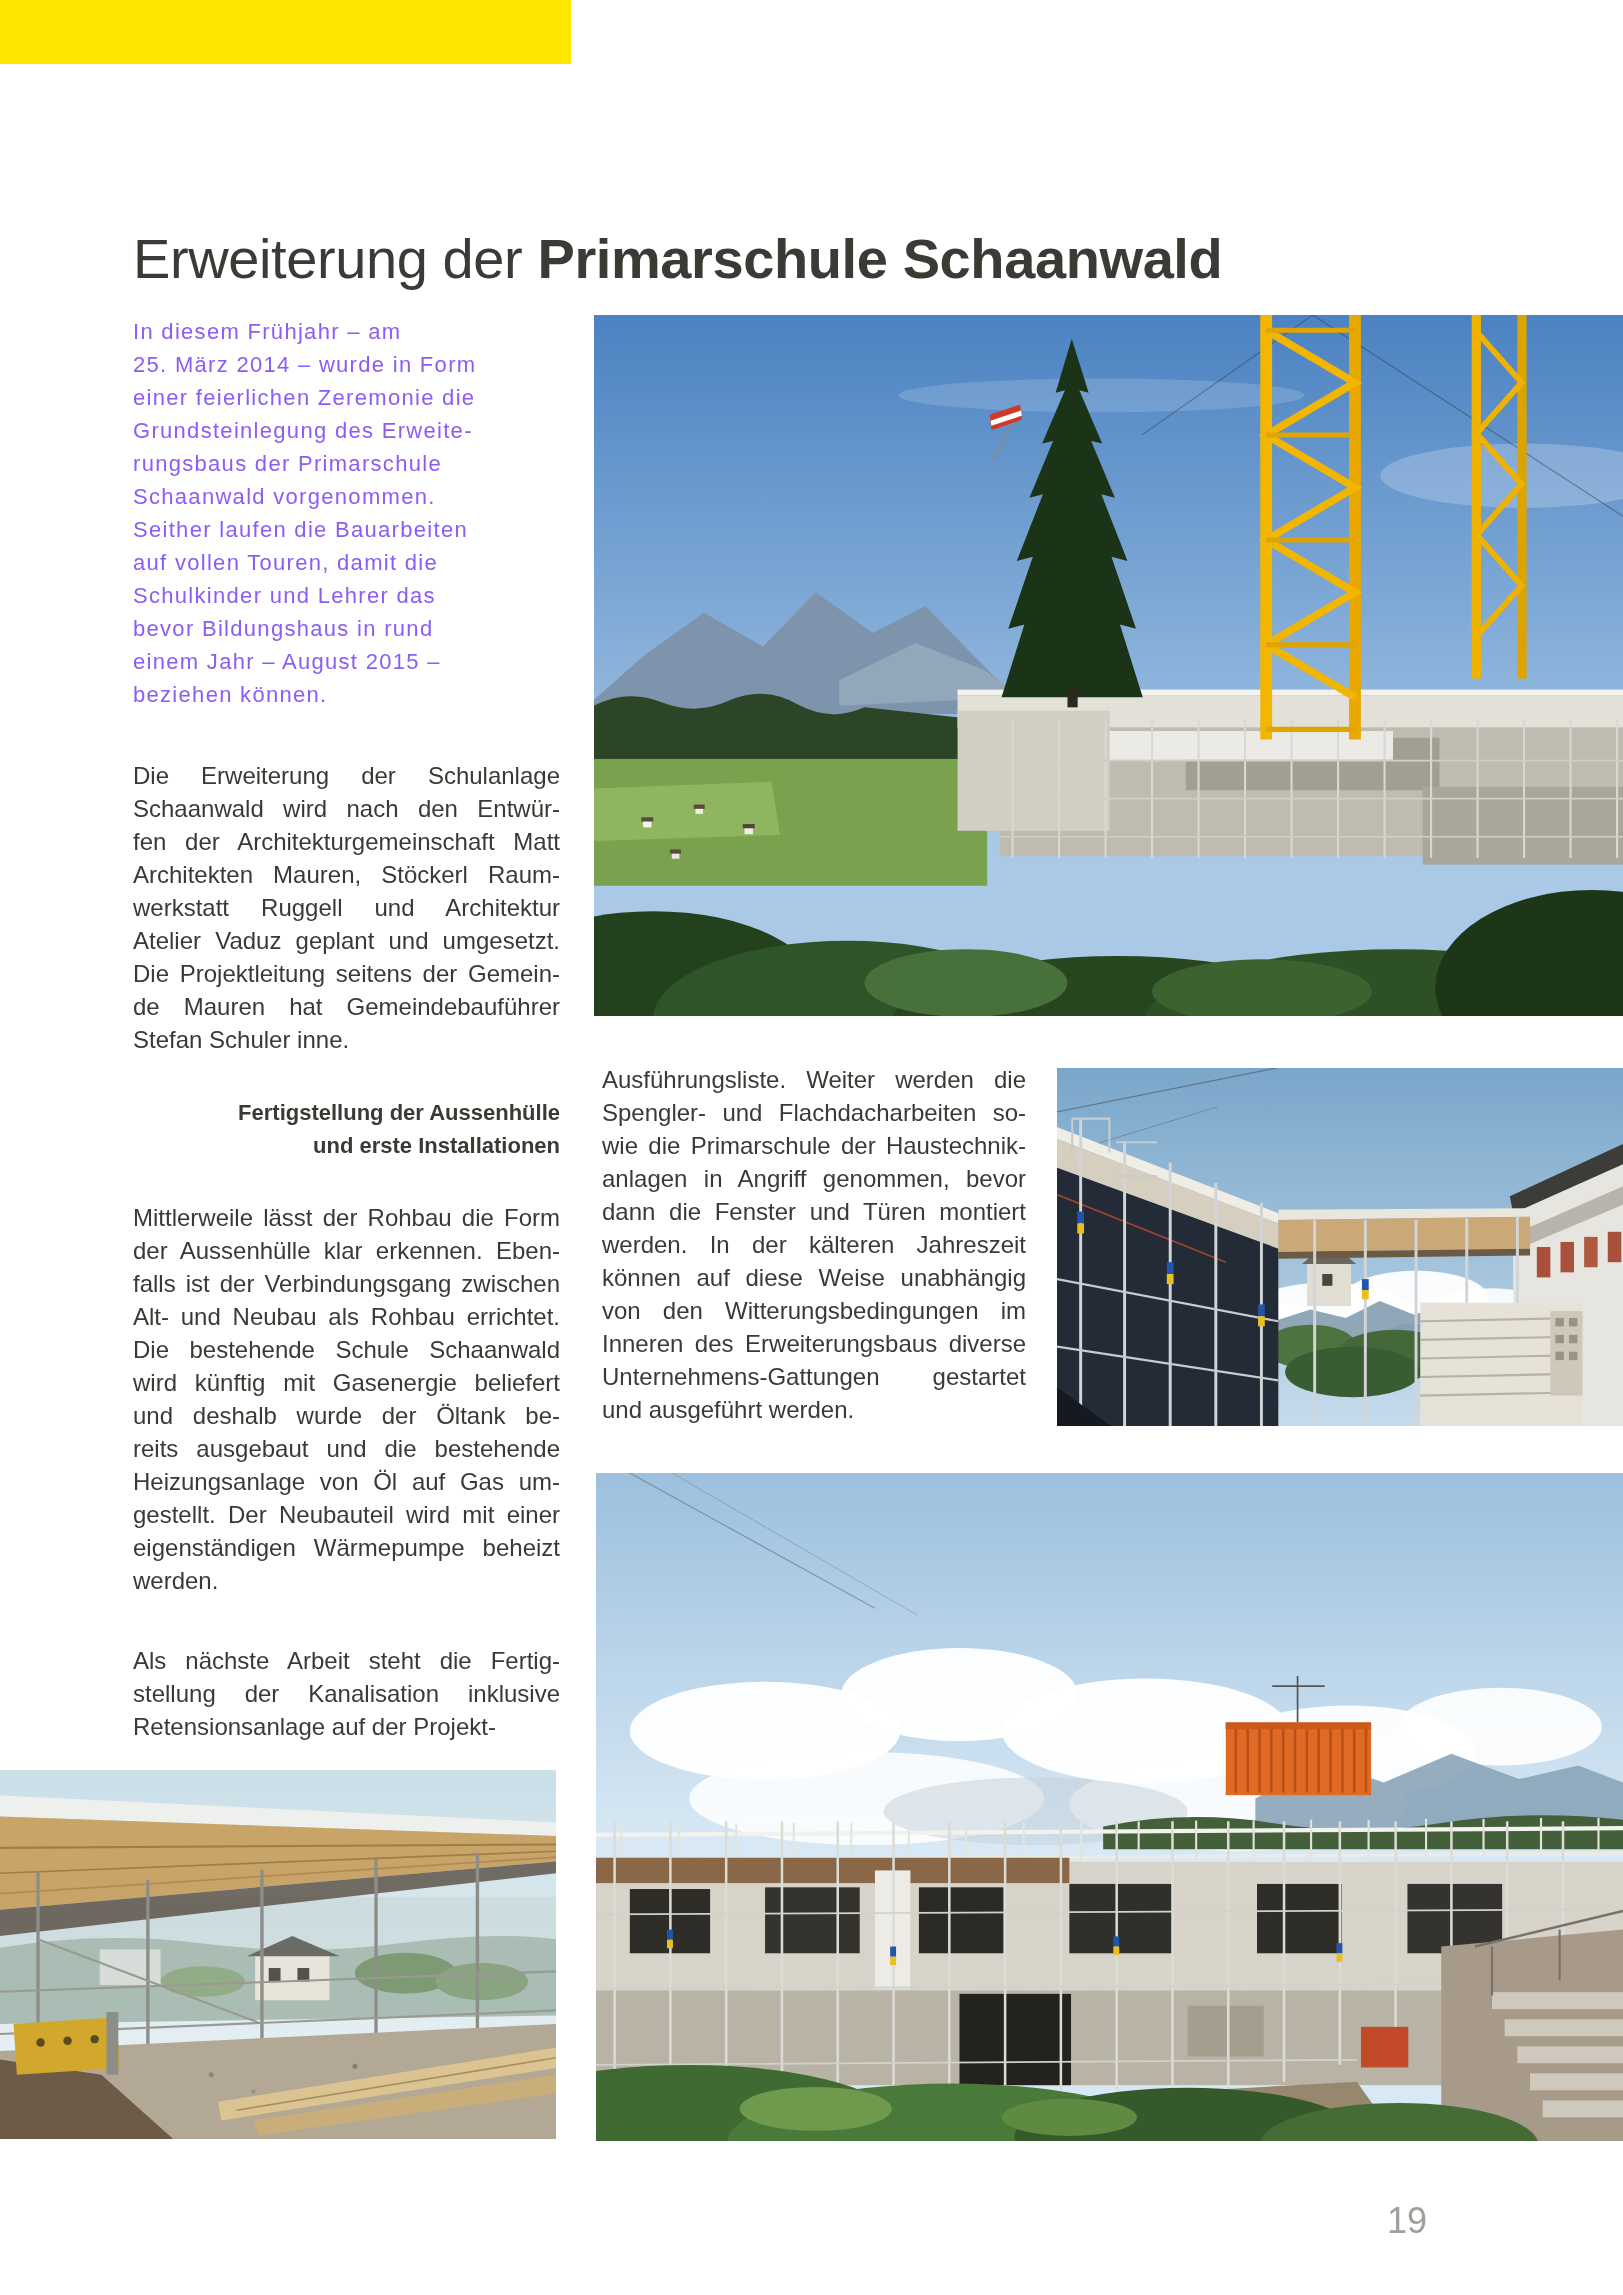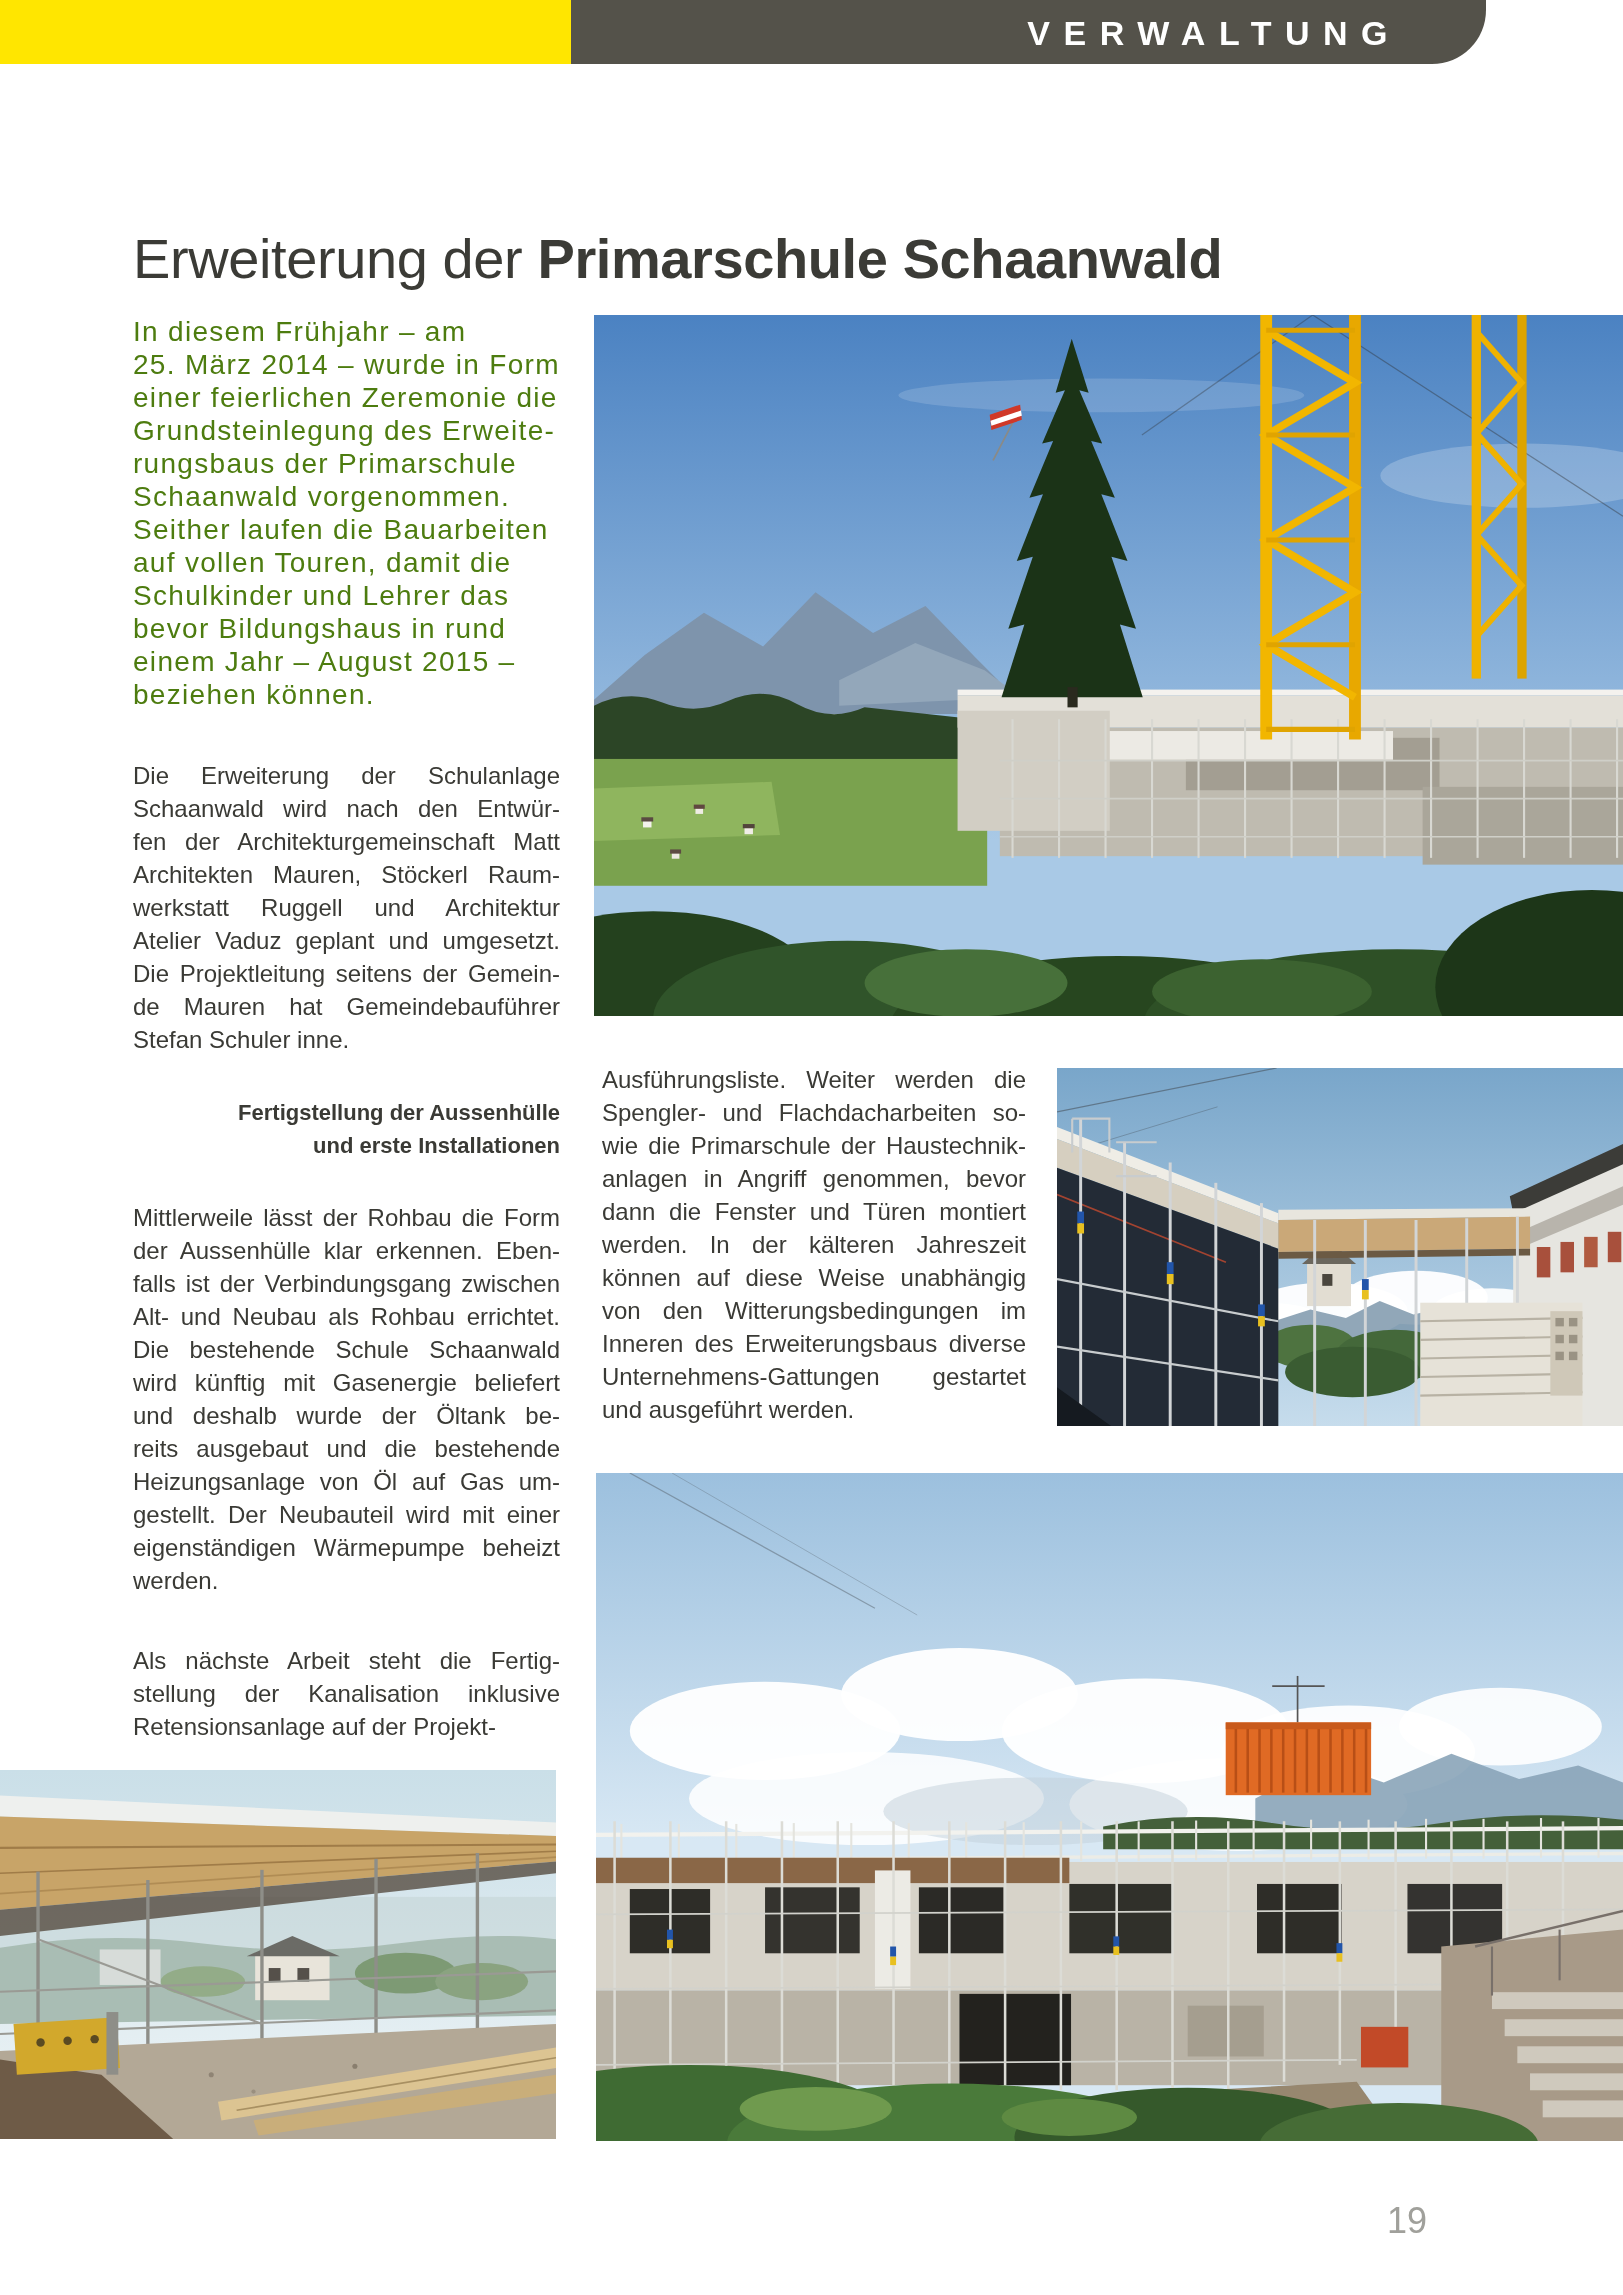--- a/index.html
+++ b/index.html
@@ -9,21 +9,21 @@
   .bar-yellow{position:absolute;left:0;top:0;width:571px;height:64px;background:#FFE600;}
   .bar-dark{position:absolute;left:571px;top:0;width:915px;height:64px;background:#54524A;
             border-bottom-right-radius:54px;color:#fff;font-weight:bold;font-size:34px;
             letter-spacing:13.5px;line-height:66px;text-align:right;padding-right:85px;box-sizing:border-box;}
   
   .title{position:absolute;left:133px;top:188px;width:1268px;font-size:56px;color:#3B3B36;
          font-weight:400;white-space:nowrap;letter-spacing:-0.4px;}
   .title strong{font-weight:700;}
   
   .txt{position:absolute;color:#3A3A35;font-size:24px;line-height:33px;}
-  .intro{left:133px;top:315px;width:427px;color:#4d7c0f;font-size:28px;letter-spacing:1.3px;}
+  .intro{left:133px;top:315px;width:427px;color:#8b5cf6;font-size:22px;letter-spacing:1.3px;}
   .p1{left:133px;top:759px;width:427px;}
   .subhead{left:133px;top:1096px;width:427px;font-size:22px;font-weight:700;line-height:33px;text-align:right;}
   .p2{left:133px;top:1201px;width:427px;}
   .p3{left:133px;top:1644px;width:427px;}
   .col2{left:602px;top:1063px;width:424px;}
   .just .ln{text-align:justify;text-align-last:justify;}
   .just .ln:last-child{text-align-last:left;}
   
   figure{margin:0;padding:0;position:absolute;overflow:hidden;}
   figure svg{display:block;width:100%;height:100%;}
@@ -34,23 +34,20 @@
   
   .pagenum{position:absolute;left:1387px;top:2200px;width:93px;text-align:left;
            font-size:36px;color:#A0A09B;}
 </style>
 </head>
 <body>
 
 <div class="page">
 
   <div class="bar-yellow"></div>
-  <div class="bar-dark">
-    <span>VERWALTUNG</span>
-  </div>
 
   <h1 class="title"><span>Erweiterung der </span><strong>Primarschule Schaanwald</strong></h1>
 
   <div class="txt intro">
       <div class="ln">In diesem Frühjahr – am</div>
       <div class="ln">25. März 2014 – wurde in Form</div>
       <div class="ln">einer feierlichen Zeremonie die</div>
       <div class="ln">Grundsteinlegung des Erweite-</div>
       <div class="ln">rungsbaus der Primarschule</div>
       <div class="ln">Schaanwald vorgenommen.</div>

